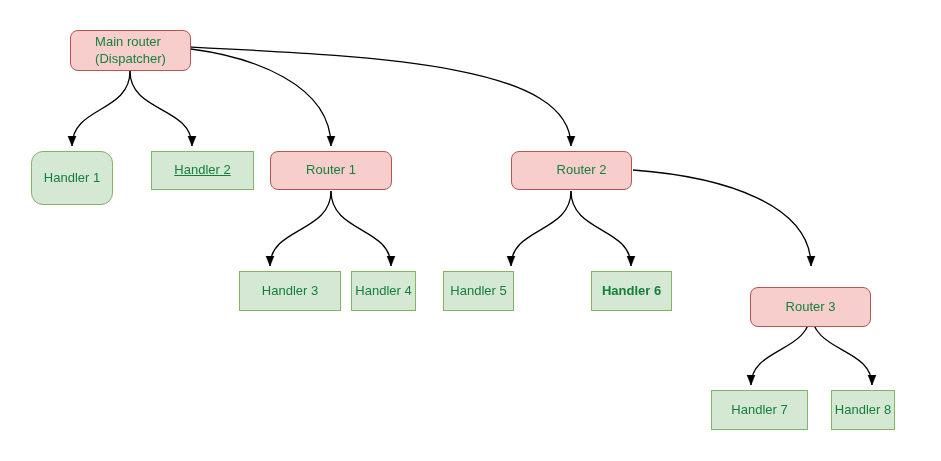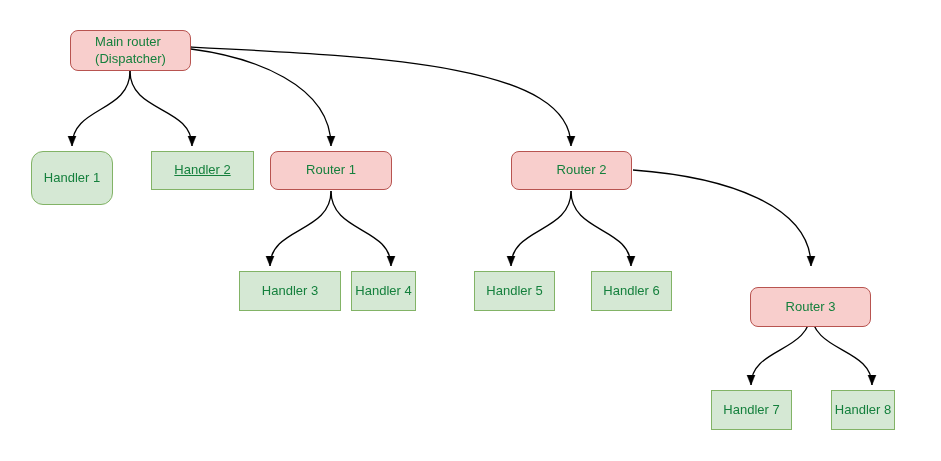--- a/index.html
+++ b/index.html
@@ -72,23 +72,23 @@
   <div class="node handler" style="left:151px; top:151px; width:103px;  height:39px;text-decoration:underline;">Handler 2</div>
 
   <div class="node router" style="left:270px; top:151px; width:122px; height:39px;">Router 1</div>
 
   <div class="node router" style="left:511px; top:151px; width:121px; height:39px;padding-left:20px;">Router 2</div>
 
   <div class="node handler" style="left:230px; top:271px; width:102px;  height:40px;margin-left:9px;">Handler 3</div>
 
   <div class="node handler" style="left:351px; top:271px; width:65px;  height:40px;">Handler 4</div>
 
-  <div class="node handler" style="left:474px; top:271px; width:81px;  height:40px;">Handler 5</div>
+  <div class="node handler" style="left:443px; top:271px; width:71px;  height:40px;">Handler 5</div>
 
-  <div class="node handler" style="left:591px; top:271px; width:81px;  height:40px;">Handler 6</div>
+  <div class="node handler" style="left:591px; top:271px; width:81px;  height:40px;font-weight:bold;">Handler 6</div>
 
   <div class="node router" style="left:750px; top:271px; width:121px; height:40px;margin-top:16px;">Router 3</div>
 
-  <div class="node handler" style="left:711px; top:390px; width:81px;  height:40px;">Handler 7</div>
+  <div class="node handler" style="left:711px; top:390px; width:97px;  height:40px;">Handler 7</div>
 
   <div class="node handler" style="left:831px; top:390px; width:64px;  height:40px;">Handler 8</div>
 
 </div>
 
 </body></html>

